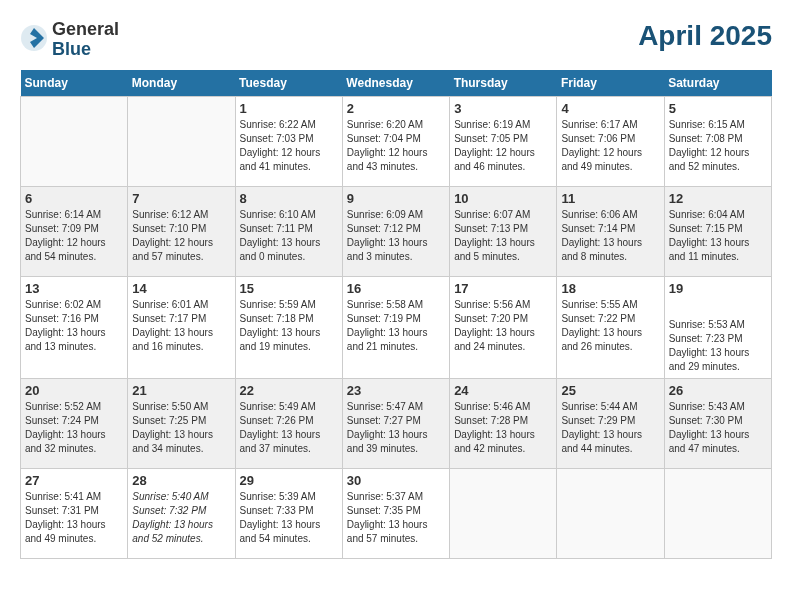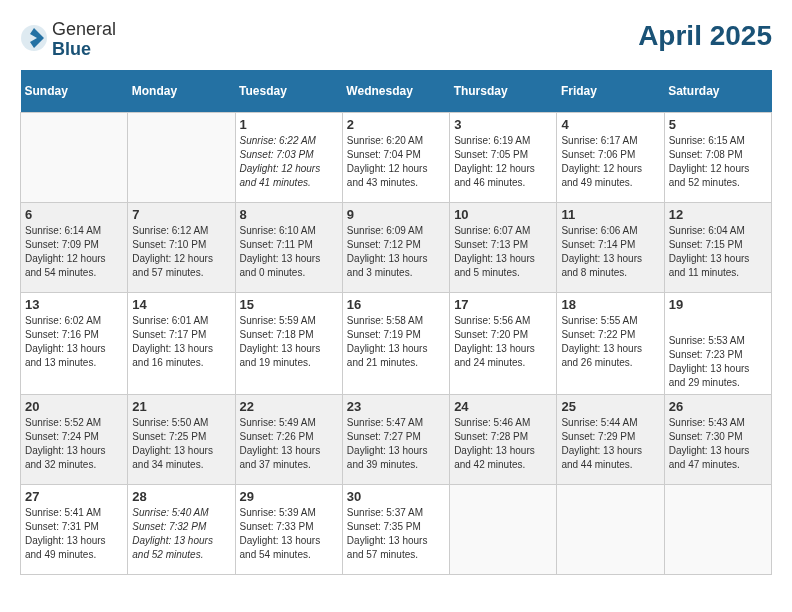--- a/index.html
+++ b/index.html
@@ -20,21 +20,21 @@
       display: flex;
       align-items: center;
     }
     .logo-text {
       display: flex;
       flex-direction: column;
       line-height: 1.1;
     }
     .logo-general {
       font-size: 18px;
-      font-weight: normal;
+      font-weight: bold;
       color: #333;
     }
     .logo-blue {
       font-size: 18px;
       font-weight: bold;
       color: #1a5276;
     }
     .title-area {
       text-align: right;
     }
@@ -49,21 +49,21 @@
       font-weight: bold;
     }
     .calendar {
       width: 100%;
       border-collapse: collapse;
       font-size: 11px;
     }
     .calendar th {
       background-color: #2471a3;
       color: white;
-      padding: 14px 4px;
+      padding: 6px 4px;
       text-align: left;
       font-size: 12px;
       font-weight: bold;
     }
     .calendar td {
       border: 1px solid #ccc;
       vertical-align: top;
       padding: 4px;
       width: 107px;
       min-height: 80px;
@@ -125,21 +125,21 @@
         <th>Friday</th>
         <th>Saturday</th>
       </tr>
   </thead>
   <tbody id="calendar-body">
   <tr>
         <td class="empty-cell"></td>
         <td class="empty-cell"></td>
         <td>
           <div class="day-number">1</div>
-          <div class="day-info" style="white-space: pre-line; font-style: italic;">Sunrise: 6:22 AM
+          <div class="day-info" style="white-space: pre-line;">Sunrise: 6:22 AM
 Sunset: 7:03 PM
 Daylight: 12 hours and 41 minutes.</div>
         </td>
         <td>
           <div class="day-number">2</div>
           <div class="day-info" style="white-space: pre-line;">Sunrise: 6:20 AM
 Sunset: 7:04 PM
 Daylight: 12 hours and 43 minutes.</div>
         </td>
         <td>

